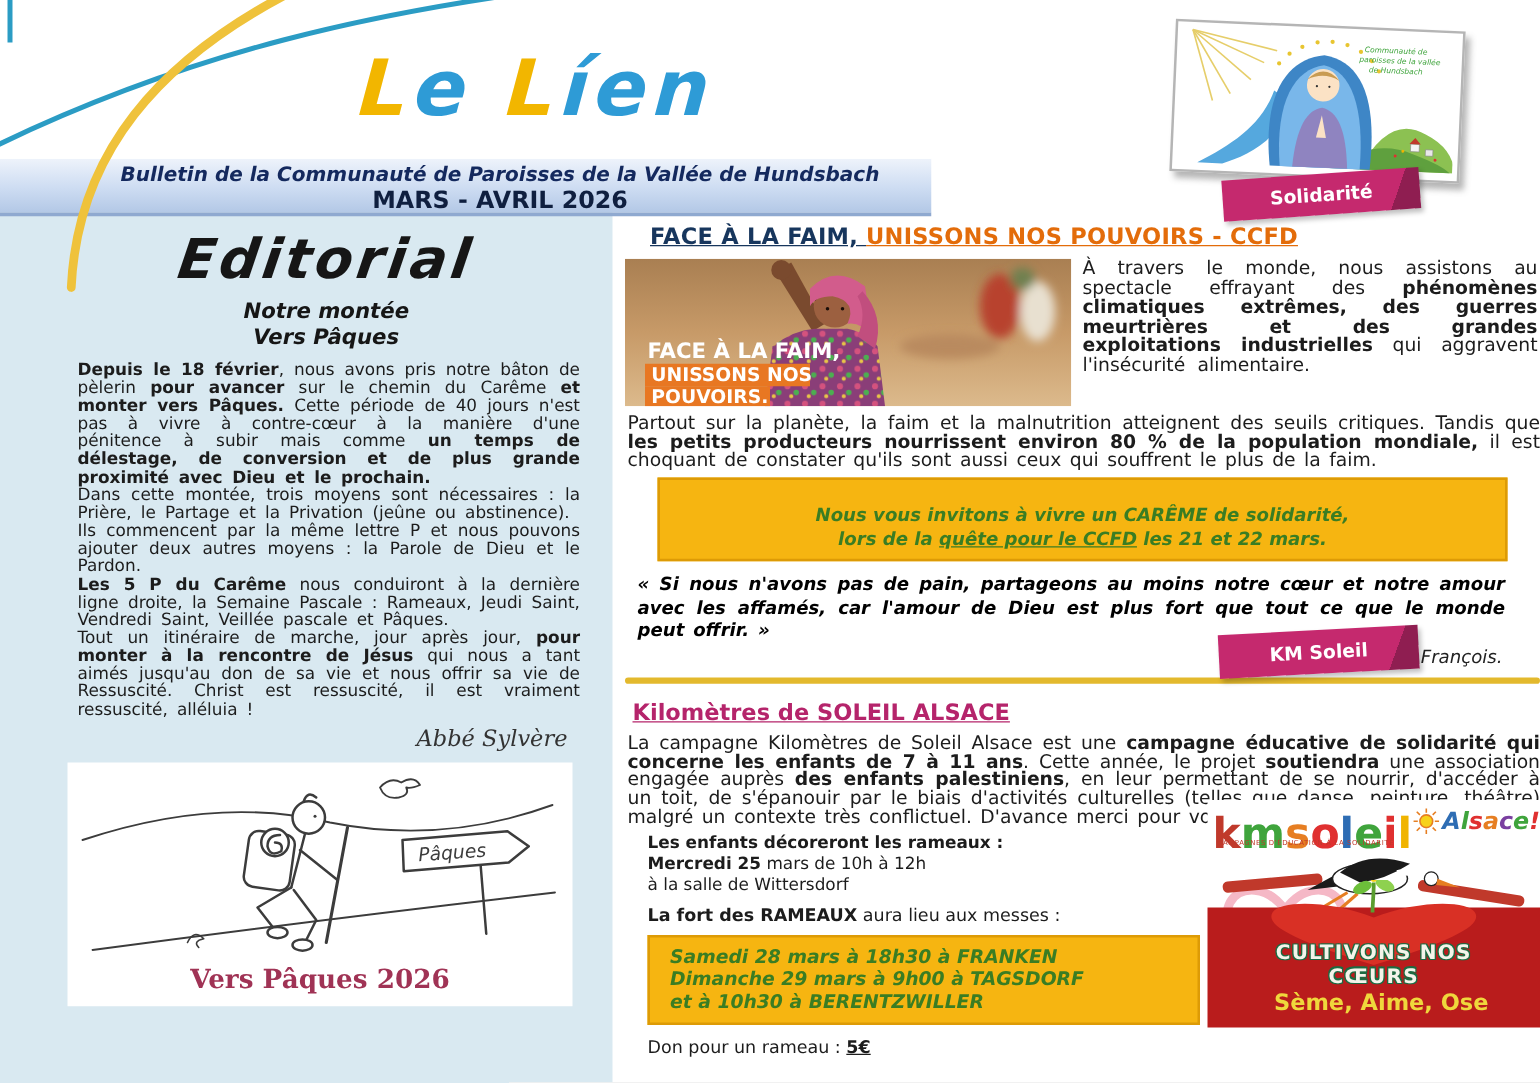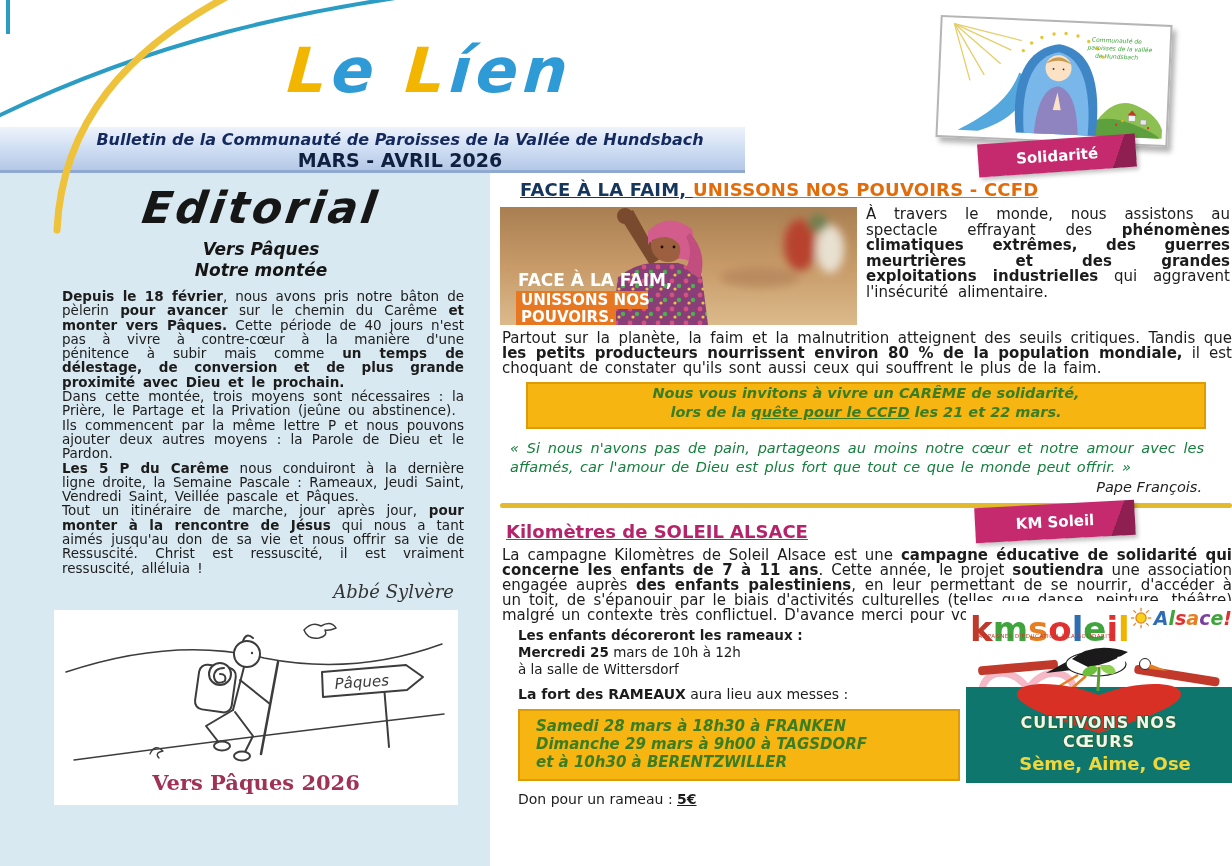--- a/index.html
+++ b/index.html
@@ -44,46 +44,46 @@
   .title-faim .t1{color:#17365d;text-decoration:underline;}
   .title-faim .t2{color:#e36c0a;text-decoration:underline;}
 
   .photo-row{display:flex;gap:9px;margin-top:7px;}
   .photo{width:357px;height:118px;flex:none;}
   .side-text{flex:1;font-size:15px;line-height:15.5px;text-align:justify;word-spacing:5px;padding-right:2px;color:#1c1c1c;}
 
   .para{margin:6px 0 0 2px;font-size:15px;line-height:14.8px;text-align:justify;word-spacing:2px;color:#1c1c1c;}
 
   .hl-box{background:#f6b511;border:2px solid #dd9b06;color:#3a7d23;font-weight:bold;font-style:italic;}
-  .hl-box1{margin:7px 26px 0 26px;padding:0 8px 6px;text-align:center;font-size:14.5px;line-height:18.5px;}
+  .hl-box1{margin:7px 26px 0 26px;padding:20px 8px 6px;text-align:center;font-size:14.5px;line-height:18.5px;}
   .hl-box2{margin:7px 0 0 18px;width:412px;padding:6px 10px 8px 16px;font-size:15px;line-height:18px;}
 
-  .quote{margin:10px 28px 0 10px;font-size:14.5px;font-weight:normal;font-style:italic;line-height:18.5px;
-        text-align:justify;word-spacing:2px;color:#15803d;}
+  .quote{margin:10px 28px 0 10px;font-size:14.5px;font-weight:bold;font-style:italic;line-height:18.5px;
+        text-align:justify;word-spacing:2px;color:#000000;}
   .quote-author{margin:3px 30px 0 0;text-align:right;font-style:italic;font-size:14.5px;color:#222;}
 
   .divider{margin:8px 0 0;height:5px;background:#e3b92d;border-radius:3px;}
 
   .title-km{margin:13px 0 0 6px;font-size:18px;font-weight:bold;color:#b5246b;text-decoration:underline;}
 
   .bottom-row{display:flex;gap:4px;margin-top:5px;}
   .bottom-left{flex:1;}
   .sched{margin:0 0 0 18px;font-size:13.5px;line-height:17px;color:#1c1c1c;}
   .vente{margin:8px 0 0 18px;font-size:14px;color:#1c1c1c;}
   .don{margin:10px 0 0 18px;font-size:14px;color:#1c1c1c;}
 
   
   .kms{width:266px;flex:none;margin-top:-26px;position:relative;background:#fff;}
   .kms-brandrow{display:flex;align-items:center;margin:2px 0 0 4px;height:30px;position:relative;z-index:3;}
   .kms-brand{font-size:34px;font-weight:bold;letter-spacing:0;margin-top:21px;}
   .kms-alsace{font-size:19px;font-weight:bold;font-style:italic;margin-left:2px;}
   .kms-tagline{margin:0 0 0 8px;font-size:5.5px;letter-spacing:.5px;color:#c0392b;position:relative;z-index:3;}
   .kms-heart-outline{position:absolute;left:2px;top:58px;z-index:1;}
   .kms-stork{position:relative;z-index:2;margin:-2px 0 0 10px;display:block;}
-  .cultivons{position:relative;margin-top:-4px;height:96px;background:#0f766e;text-align:center;z-index:2;}
+  .cultivons{position:relative;margin-top:-4px;height:96px;background:#b91c1c;text-align:center;z-index:2;}
   .cultivons svg{position:absolute;left:50%;top:-22px;transform:translateX(-50%);}
   .slogan12{position:relative;padding-top:26px;font-size:16px;line-height:19px;font-weight:bold;color:#f4f4ea;
         letter-spacing:1px;text-shadow:1px 1px 0 #1c6b42,-1px -1px 0 #1c6b42,1px -1px 0 #1c6b42,-1px 1px 0 #1c6b42;}
   .slogan3{position:relative;font-size:18px;font-weight:bold;color:#efd73c;margin-top:2px;padding-left:12px;}
 
   b{font-weight:bold;} u{text-decoration:underline;}
 </style>
 </head>
 <body>
 
@@ -147,22 +147,22 @@
         <text x="150" y="18">Communauté de</text>
         <text x="146" y="26">paroisses de la vallée</text>
         <text x="154" y="34">de Hundsbach</text>
       </g>
     </svg>
   </div>
 
   <div class="left-col">
     <div class="edit-heading">Editorial</div>
     <div class="edit-sub">
+      <div>Notre montée</div>
       <div>Vers Pâques</div>
-      <div>Notre montée</div>
     </div>
     <div class="edit-body">
       <p><b>Depuis le 18 février</b>, nous avons pris notre bâton de pèlerin <b>pour avancer</b> sur le chemin du Carême <b>et monter vers Pâques.</b> Cette période de 40 jours n'est pas à vivre à contre-cœur à la manière d'une pénitence à subir mais comme <b>un temps de délestage, de conversion et de plus grande proximité avec Dieu et le prochain.</b></p>
       <p>Dans cette montée, trois moyens sont nécessaires : la Prière, le Partage et la Privation (jeûne ou abstinence).</p>
       <p>Ils commencent par la même lettre P et nous pouvons ajouter deux autres moyens : la Parole de Dieu et le Pardon.</p>
       <p><b>Les 5 P du Carême</b> nous conduiront à la dernière ligne droite, la Semaine Pascale : Rameaux, Jeudi Saint, Vendredi Saint, Veillée pascale et Pâques.</p>
       <p>Tout un itinéraire de marche, jour après jour, <b>pour monter à la rencontre de Jésus</b> qui nous a tant aimés jusqu'au don de sa vie et nous offrir sa vie de Ressuscité. Christ est ressuscité, il est vraiment ressuscité, alléluia !</p>
     </div>
     <div class="edit-sig">Abbé Sylvère</div>
 

